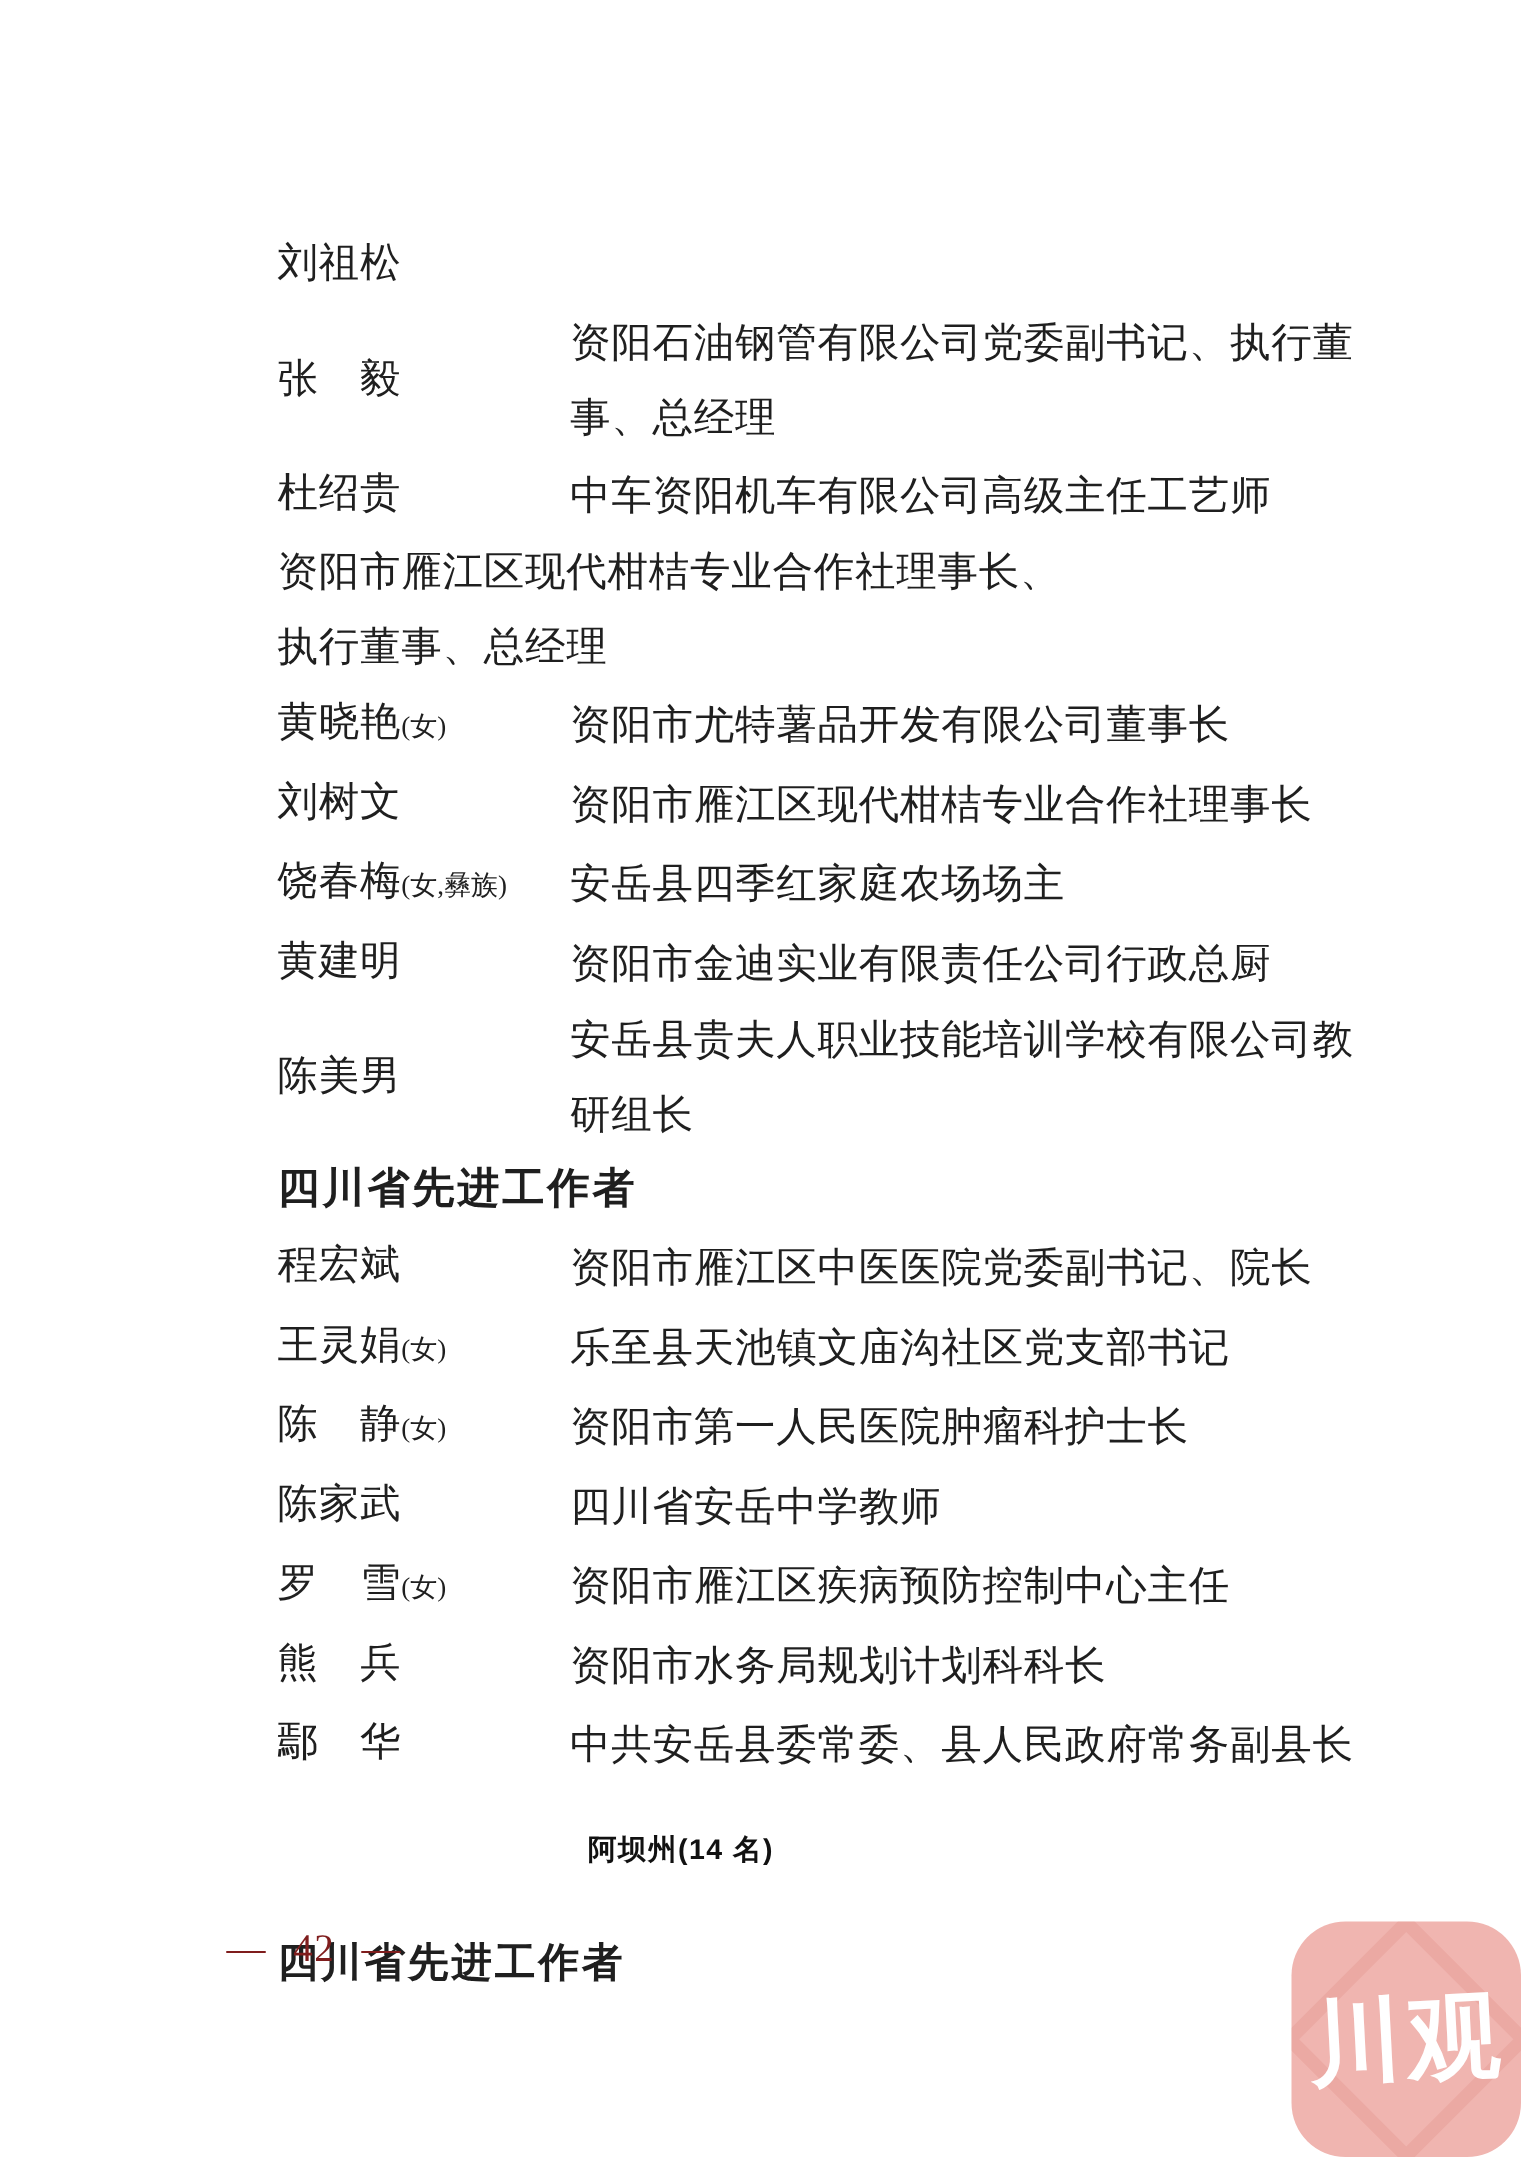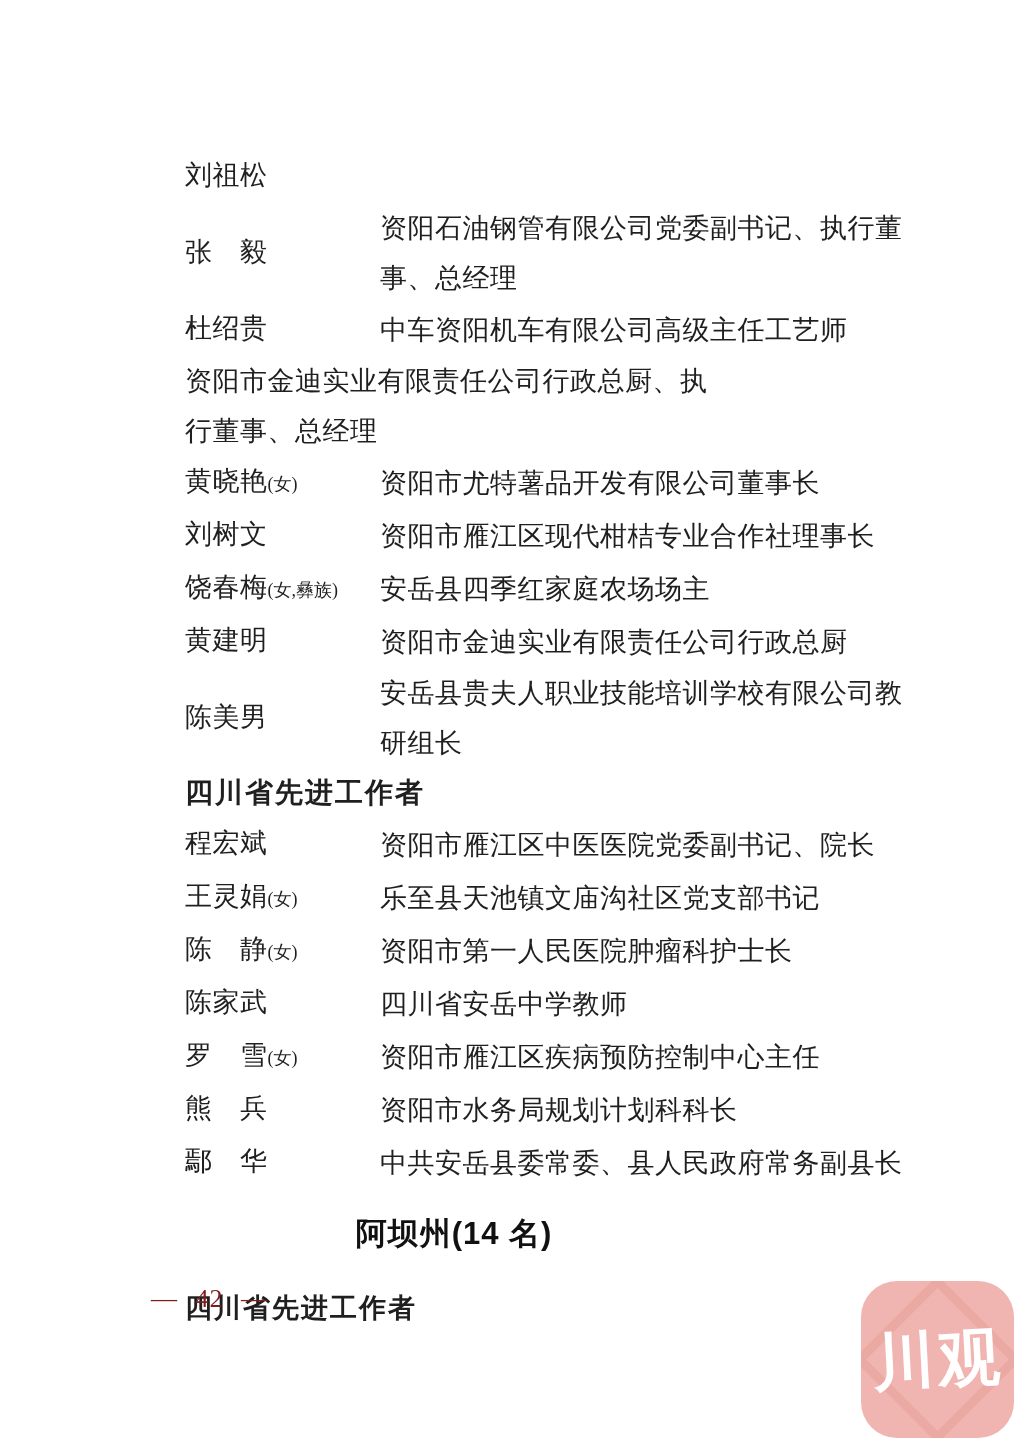--- a/index.html
+++ b/index.html
@@ -54,21 +54,21 @@
     font-weight: 700;
     letter-spacing: 2px;
   }
 
   .region-heading {
     width: 908px;
     margin-left: -185px;
     margin-top: 20px;
     text-align: center;
     line-height: 50px;
-    font-size: 31px;
+    font-size: 19px;
     font-weight: 700;
     letter-spacing: 1px;
     font-family: "Liberation Sans", "DejaVu Sans", sans-serif;
     color: #111;
   }
 
   .next-header {
     margin-top: 24px;
     line-height: 50px;
     font-size: 27px;
@@ -132,21 +132,21 @@
         </div>
         <div class="row">
           <div class="cell-name"><span>张　毅</span><span class="suffix"></span></div>
           <div class="cell-pos">资阳石油钢管有限公司党委副书记、执行董事、总经理</div>
         </div>
         <div class="row">
           <div class="cell-name"><span>杜绍贵</span><span class="suffix"></span></div>
           <div class="cell-pos">中车资阳机车有限公司高级主任工艺师</div>
         </div>
         <div class="row">
-          <div class="cell-pos">资阳市金迪实业有限责任公司行政总厨、执行董事、总经理</div>
+          <div class="cell-pos">资阳市雁江区现代柑桔专业合作社理事长、执行董事、总经理</div>
         </div>
         <div class="row">
           <div class="cell-name"><span>黄晓艳</span><span class="suffix">(女)</span></div>
           <div class="cell-pos">资阳市尤特薯品开发有限公司董事长</div>
         </div>
         <div class="row">
           <div class="cell-name"><span>刘树文</span><span class="suffix"></span></div>
           <div class="cell-pos">资阳市雁江区现代柑桔专业合作社理事长</div>
         </div>
         <div class="row">

